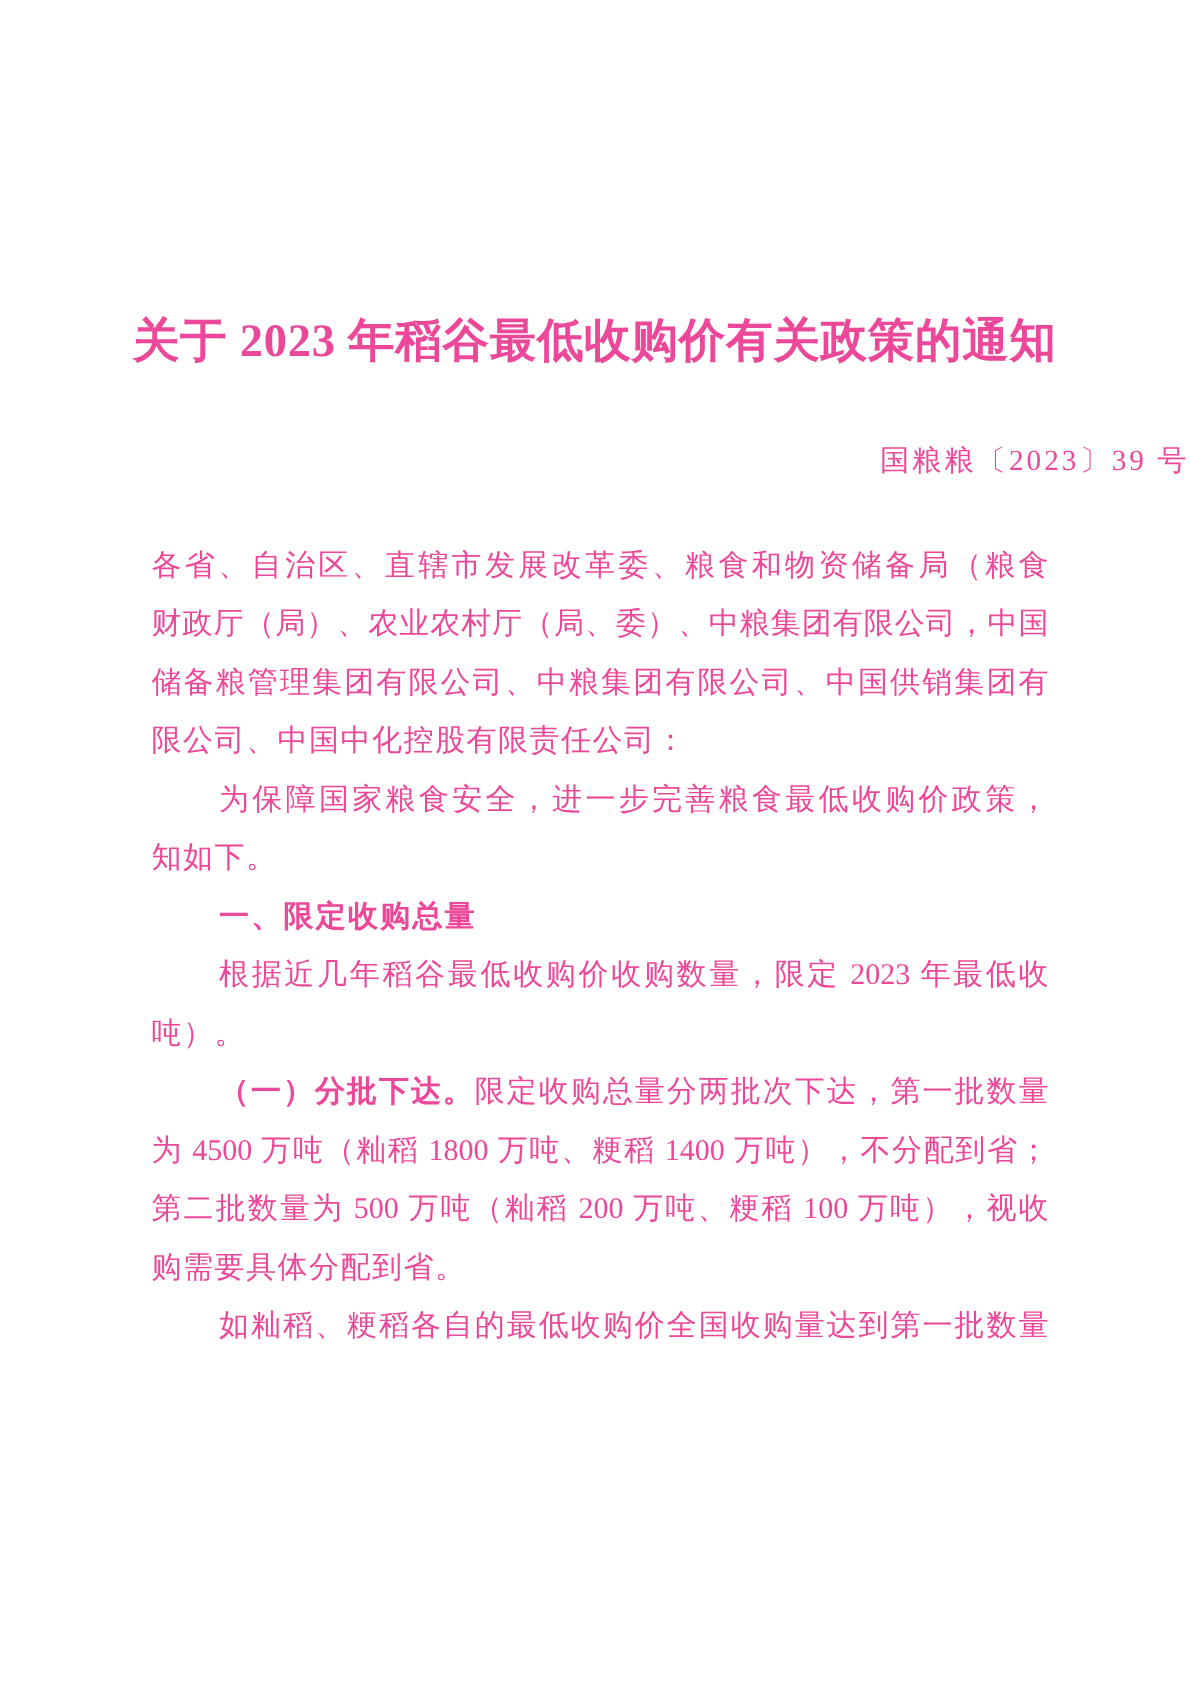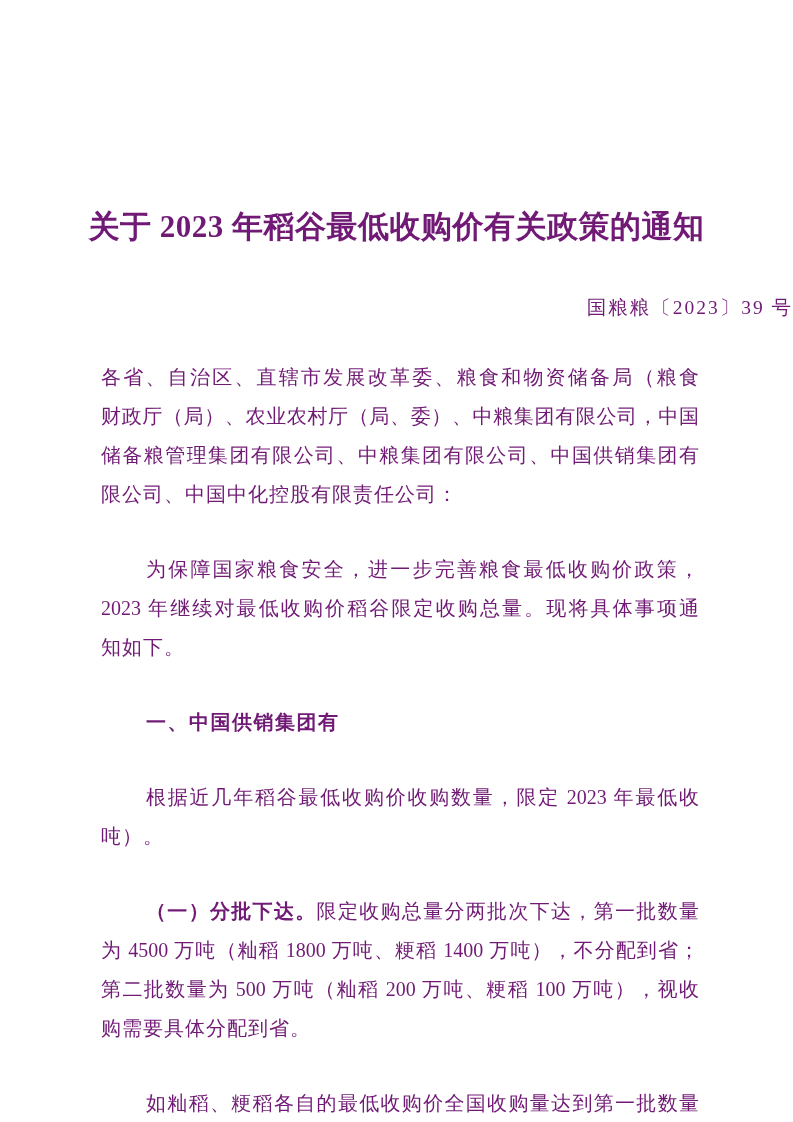--- a/index.html
+++ b/index.html
@@ -5,21 +5,21 @@
   html, body {
     margin: 0;
     padding: 0;
     background: #ffffff;
   }
   .page {
     position: relative;
     width: 793px;
     height: 1122px;
     background: #ffffff;
-    color: #701a75;
+    color: #ec4899;
     font-family: "Liberation Serif", "DejaVu Serif", serif;
     overflow: hidden;
   }
   .doc-title {
     position: absolute;
     top: 207px;
     left: 0;
     width: 100%;
     margin: 0;
     text-align: center;
@@ -57,21 +57,20 @@
   }
   .line.j {
     text-align: justify;
     text-align-last: justify;
     text-justify: inter-character;
     letter-spacing: 0;
     white-space: normal;
   }
   .line.ind {
     text-indent: 45px;
-    margin-top: 36px;
   }
   .line.hd {
     font-family: "Liberation Sans", "DejaVu Sans", sans-serif;
     font-weight: 700;
     letter-spacing: 1.5px;
   }
   .lead-bold {
     font-weight: 700;
   }
 </style>
@@ -89,25 +88,24 @@
     <p class="line j">各省、自治区、直辖市发展改革委、粮食和物资储备局（粮食局）、</p>
 
     <p class="line j">财政厅（局）、农业农村厅（局、委）、中粮集团有限公司，中国</p>
 
     <p class="line j">储备粮管理集团有限公司、中粮集团有限公司、中国供销集团有</p>
 
     <p class="line">限公司、中国中化控股有限责任公司：</p>
 
     <p class="line j ind">为保障国家粮食安全，进一步完善粮食最低收购价政策，</p>
 
-    <p class="line j">2023 年继续对最低收购价稻谷限定收购总量。现将具体事项通</p>
 
     <p class="line">知如下。</p>
 
-    <p class="line hd ind">一、中国供销集团有</p>
+    <p class="line hd ind">一、限定收购总量</p>
 
     <p class="line j ind">根据近几年稻谷最低收购价收购数量，限定 2023 年最低收</p>
 
 
     <p class="line">吨）。</p>
 
 
     <p class="line j ind"><span class="lead-bold">（一）分批下达。</span><span>限定收购总量分两批次下达，第一批数量</span></p>
 
     <p class="line j">为 4500 万吨（籼稻 1800 万吨、粳稻 1400 万吨），不分配到省；</p>

